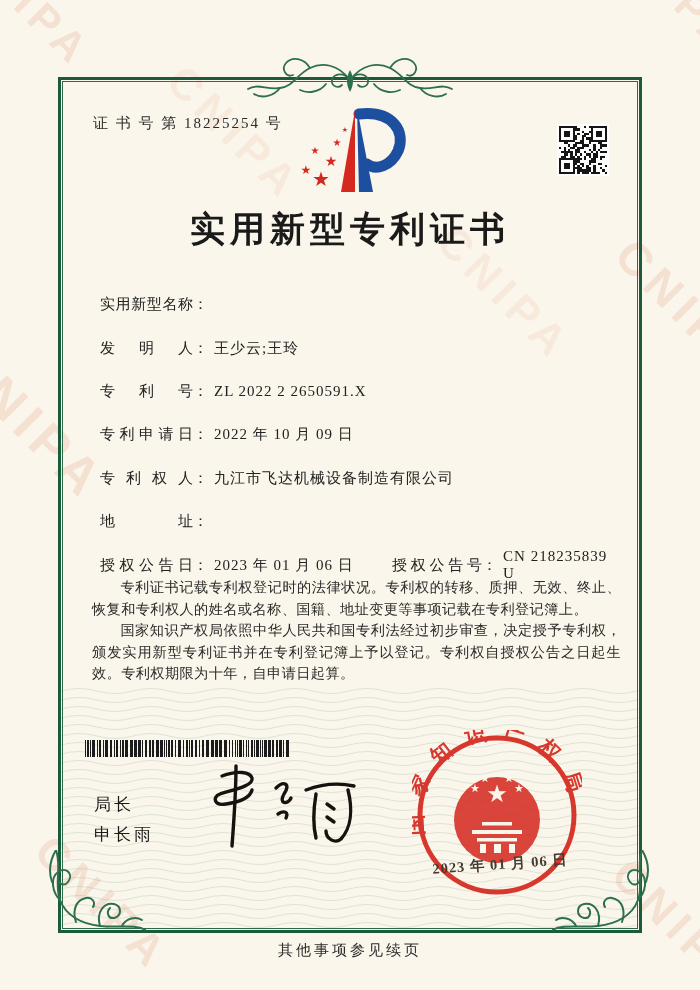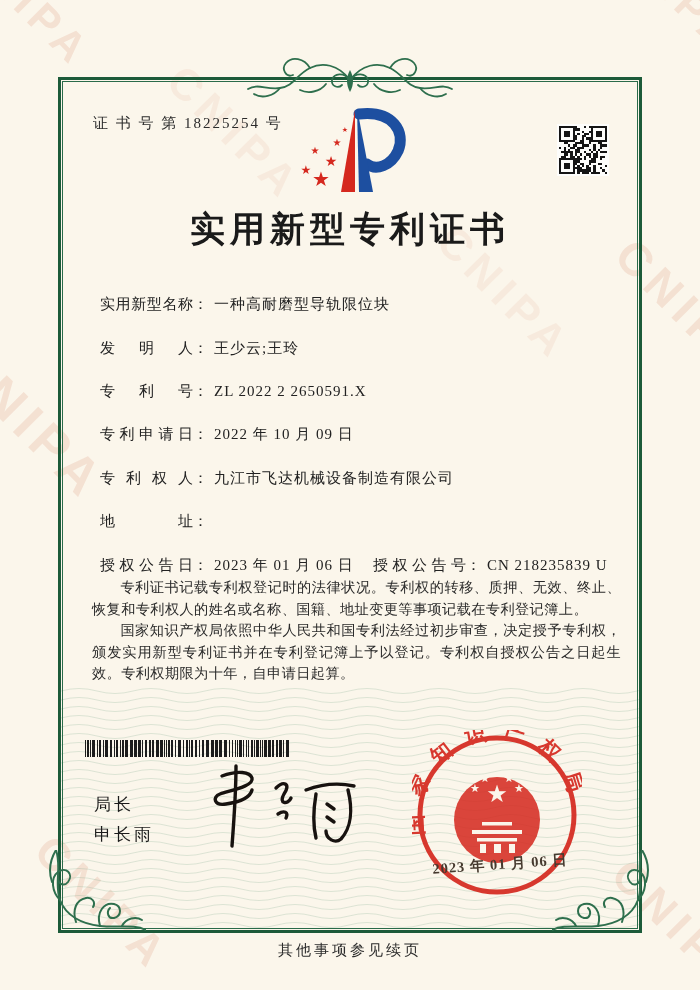--- a/index.html
+++ b/index.html
@@ -36,21 +36,21 @@
   .qr div.on{background:#151515;}
 
   .title{position:absolute;left:0;top:206px;width:100%;text-align:center;
          font-size:35px;font-weight:bold;letter-spacing:5px;color:#1a1a1a;}
 
   .fields{position:absolute;left:92px;top:283px;width:528px;font-size:15px;}
   .field-row{height:43.4px;display:flex;align-items:center;position:relative;margin-left:8px;}
   .flabel{display:inline-block;width:93px;text-align:justify;text-align-last:justify;color:#222;}
   .fcolon{display:inline-block;margin-right:6px;color:#222;}
   .fvalue{letter-spacing:1px;color:#222;}
-  .pair2{position:absolute;left:273px;display:flex;align-items:center;font-family:Liberation Serif, serif;}
+  .pair2{position:absolute;left:292px;display:flex;align-items:center;font-family:Liberation Serif, serif;}
 
   .paragraphs{position:absolute;left:92px;top:577px;width:529px;font-size:14.2px;
               line-height:21.6px;text-align:justify;letter-spacing:0.4px;color:#2a2a2a;}
   .paragraphs p{margin:0;text-indent:2em;}
 
   .barcode{position:absolute;left:85px;top:740px;width:210px;height:17px;display:flex;align-items:stretch;}
   .barcode span{display:block;height:100%;}
 
   .director{position:absolute;left:94px;top:790px;
             font-family:"Liberation Sans","DejaVu Sans",sans-serif;
@@ -612,21 +612,20 @@
         <div></div>
         <div class="on"></div>
       </div>
 
     <div class="title">实用新型专利证书</div>
 
     <div class="fields">
       <div class="field-row">
         <span class="flabel">实用新型名称</span>
           <span class="fcolon">：</span>
-          <span class="fvalue">一种高耐磨型导轨限位块</span>
       </div>
       <div class="field-row">
         <span class="flabel">发明人</span>
           <span class="fcolon">：</span>
           <span class="fvalue">王少云;王玲</span>
       </div>
       <div class="field-row">
         <span class="flabel">专利号</span>
           <span class="fcolon">：</span>
           <span class="fvalue">ZL 2022 2 2650591.X</span>

